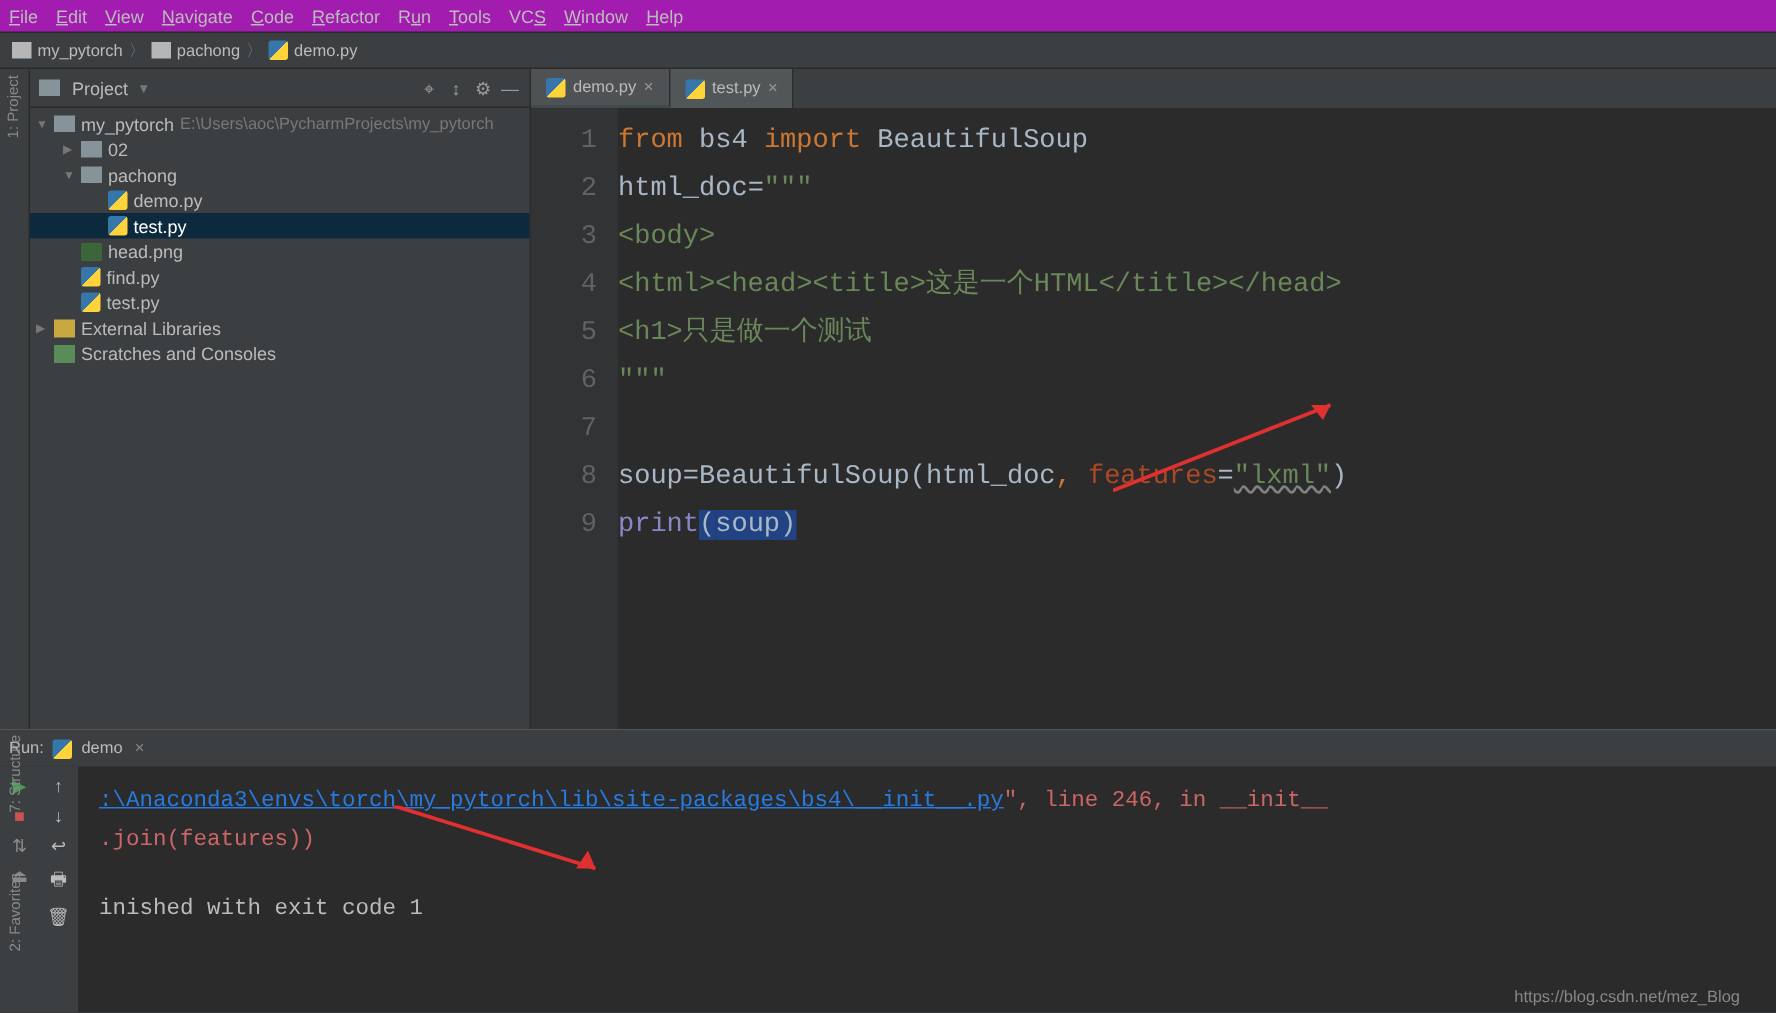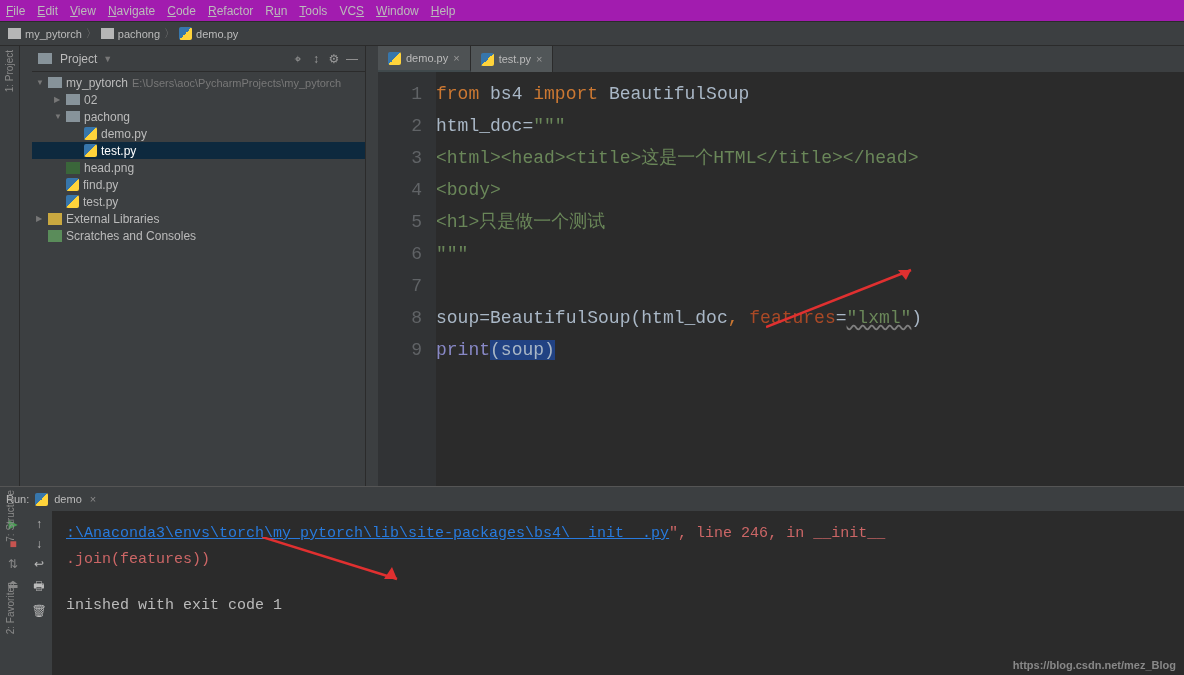--- a/index.html
+++ b/index.html
@@ -4,21 +4,21 @@
 <style>
 * { margin:0; padding:0; box-sizing:border-box; }
 body { font-family:"Segoe UI",Arial,sans-serif; font-size:12px; color:#bbbbbb; background:#3c3f41; width:1184px; height:675px; overflow:hidden; position:relative; }
 .menubar { height:22px; display:flex; align-items:center; padding:0 6px; background:#a21caf; border-bottom:1px solid #2b2b2b; }
 .menubar span { margin-right:12px; color:#bbbbbb; cursor:default; }
 .menubar span u { text-decoration:underline; }
 .navbar { height:24px; display:flex; align-items:center; padding:0 8px; background:#3c3f41; border-bottom:1px solid #2b2b2b; gap:4px; font-size:11px; }
 .navbar .folder-icon { width:13px; height:11px; background:#b6b6b6; display:inline-block; vertical-align:middle; }
 .navbar .sep { color:#777; }
 .py-icon { display:inline-block; width:13px; height:13px; background:linear-gradient(135deg,#3776ab 50%, #ffd43b 50%); border-radius:2px; vertical-align:middle; }
-.main { display:flex; height:440px;gap:12px; }
+.main { display:flex; height:440px; }
 .side-gutter { width:20px; background:#3c3f41; border-right:1px solid #2b2b2b; display:flex; flex-direction:column; align-items:center; gap:50px; padding-top:4px; }
 .side-gutter .v { writing-mode:vertical-rl; transform:rotate(180deg); color:#8a8a8a; font-size:10px; white-space:nowrap; }
 .project-panel { width:334px; background:#3c3f41; display:flex; flex-direction:column; border-right:1px solid #2b2b2b; }
 .panel-header { height:26px; display:flex; align-items:center; padding:0 6px; border-bottom:1px solid #2b2b2b; gap:4px; }
 .panel-header .title { color:#bbbbbb; font-size:12px; }
 .panel-header .spacer { flex:1; }
 .panel-header .tool-icn { width:14px; height:14px; color:#9a9a9a; display:inline-flex; align-items:center; justify-content:center; font-size:12px; }
 .tree { padding:2px 0; font-size:12px; }
 .tree-row { height:17px; display:flex; align-items:center; padding-left:4px; white-space:nowrap; }
 .tree-row .arrow { width:12px; color:#777; font-size:8px; }
@@ -51,21 +51,21 @@
 .run-body { flex:1; display:flex; }
 .run-tools { width:26px; background:#3c3f41; display:flex; flex-direction:column; align-items:center; gap:6px; padding:6px 0; }
 .run-tools .t { width:14px; height:14px; color:#8a8a8a; font-size:12px; display:flex; align-items:center; justify-content:center; }
 .run-secondary { width:26px; background:#3c3f41; display:flex; flex-direction:column; padding:6px 0; gap:6px; align-items:center; }
 .run-out { flex:1; font-family:"Consolas","Courier New",monospace; font-size:15px; line-height:26px; padding:10px 14px; color:#cc6666; overflow:hidden; position:relative; }
 .run-out .path { color:#287bde; text-decoration:underline; }
 .run-out .g { color:#bbbbbb; }
 
 .left-vtabs { position:absolute; left:0; top:490px; width:20px; display:flex; flex-direction:column; align-items:center; gap:40px; }
 .left-vtabs .v { writing-mode:vertical-rl; transform:rotate(180deg); color:#8a8a8a; font-size:10px; white-space:nowrap; }
-.watermark { position:absolute; right:8px; bottom:4px; color:#888; font-size:11px;font-weight:bold; }
+.watermark { position:absolute; right:24px; bottom:4px; color:#888; font-size:11px; }
 </style>
 </head>
 <body>
 
 <div class="menubar">
   <span><u>F</u>ile</span>
   <span><u>E</u>dit</span>
   <span><u>V</u>iew</span>
   <span><u>N</u>avigate</span>
   <span><u>C</u>ode</span>
@@ -180,22 +180,22 @@
         <div>4</div>
           <div>5</div>
           <div>6</div>
         <div>7</div>
           <div>8</div>
           <div>9</div>
       </div>
       <div class="codelines">
         <div class="line"><span class="kw-orange">from</span> <span class="kw-ident">bs4</span> <span class="kw-orange">import</span> <span class="kw-ident">BeautifulSoup</span></div>
         <div class="line"><span class="kw-ident">html_doc</span><span class="kw-ident">=</span><span class="kw-string">"""</span></div>
+        <div class="line kw-string">&lt;body&gt;</div>
         <div class="line kw-string">&lt;html&gt;&lt;head&gt;&lt;title&gt;这是一个HTML&lt;/title&gt;&lt;/head&gt;</div>
-        <div class="line kw-string">&lt;body&gt;</div>
         <div class="line kw-string">&lt;h1&gt;只是做一个测试</div>
         <div class="line kw-string">"""</div>
         <div class="line"></div>
         <div class="line"><span class="kw-ident">soup</span><span class="kw-ident">=</span><span class="kw-ident">BeautifulSoup</span><span class="kw-ident">(</span><span class="kw-ident">html_doc</span><span class="kw-orange">, </span><span style="color:#aa4926">features</span><span class="kw-ident">=</span><span class="kw-string" style="text-decoration:underline wavy #808080">"lxml"</span><span class="kw-ident">)</span></div>
         <div class="line"><span class="builtin">print</span><span class="code-highlight kw-ident">(</span><span class="code-highlight kw-ident">soup</span><span class="code-highlight kw-ident">)</span></div>
 
         <svg class="arrow-red" style="left:330px;top:190px" width="160" height="70">
             <line x1="0" y1="65" x2="145" y2="8" stroke="#e03030" stroke-width="2.5"></line>
             <polygon points="145,8 132,8 140,18" fill="#e03030"></polygon>
           </svg>

